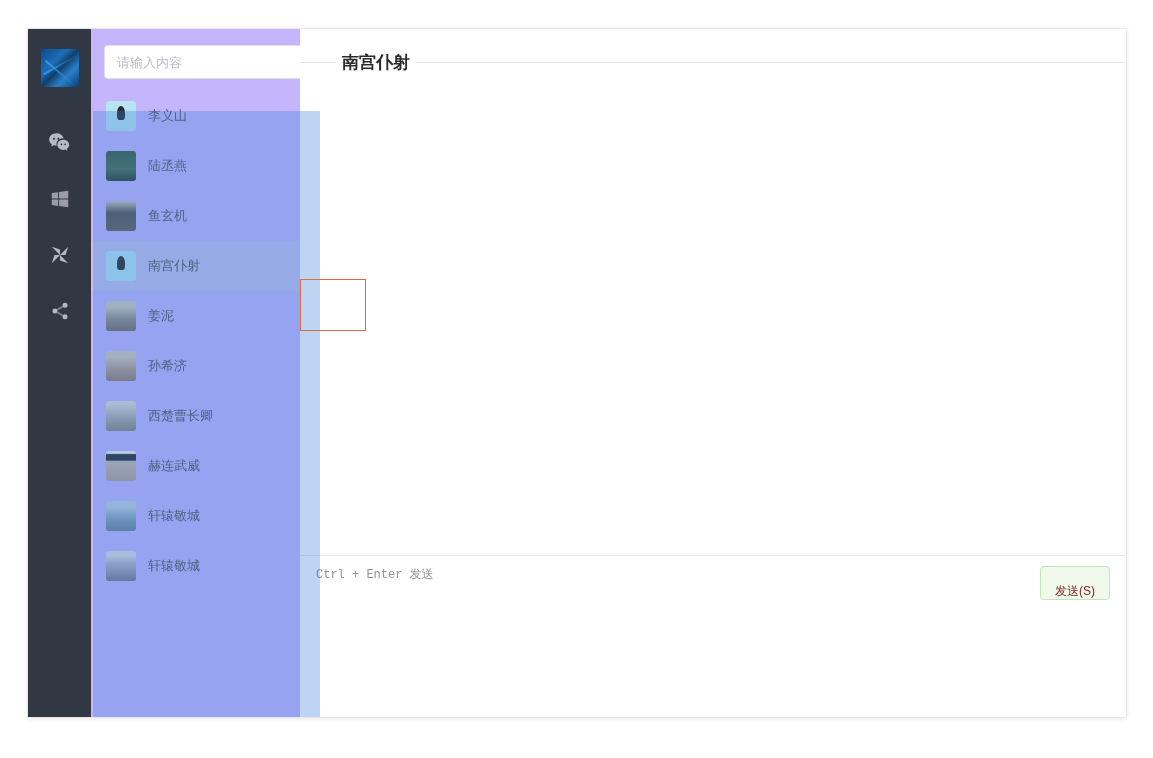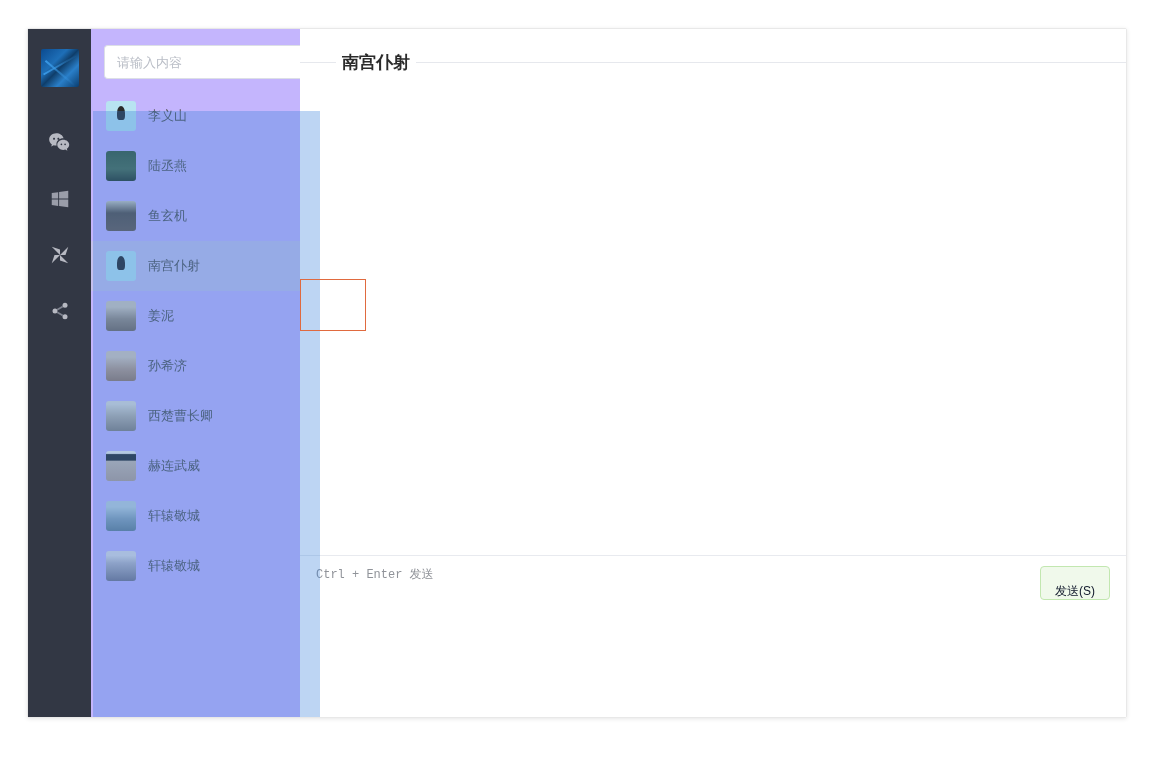--- a/index.html
+++ b/index.html
@@ -203,21 +203,21 @@
       resize: none;
       font-size: 13px;
       font-family: inherit;
     }
     .composer-actions { display: flex; justify-content: flex-end; }
     .send-btn {
       height: 30px;
       padding: 16px 14px;
       border: 1px solid #c2e7b0;
       background: #f0f9eb;
-      color: #0f172a;
+      color: #7f1d1d;
       border-radius: 4px;
       font-size: 12px;
       cursor: pointer;
     }
   </style>
 </head>
 <body>
 
 <div class="app">
 

